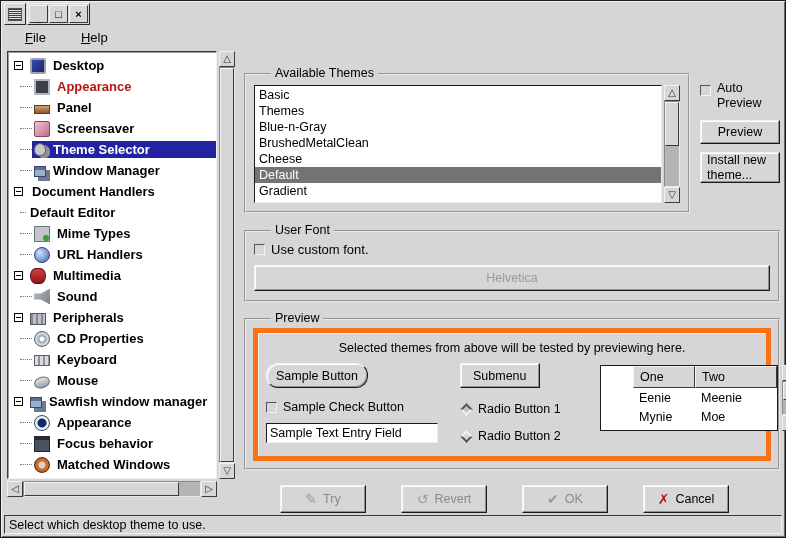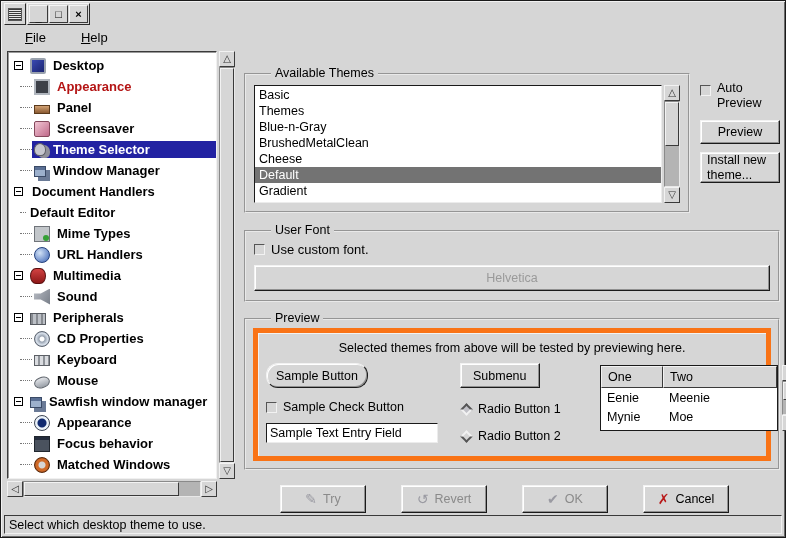--- a/index.html
+++ b/index.html
@@ -113,21 +113,21 @@
   .sample-btn{height:25px;align-self:flex-start;padding:2px 9px;border-radius:12px;}
   .submenu-btn{height:25px;align-self:flex-start;padding:2px 12px;}
   .pcheck{margin-top:12px;font-size:12.5px;}
   .entry{margin-top:9px;width:172px;height:20px;background:#fff;border:1px solid;border-color:#1a1a1a #ececec #ececec #1a1a1a;
     font-family:inherit;font-size:12.5px;padding:1px 3px;color:#000;}
   .radiorow{display:flex;align-items:center;font-size:12.5px;}
   .r1{margin-top:14px;} .r2{margin-top:13px;}
   .radio{width:9px;height:9px;flex:none;transform:rotate(45deg);border:2px solid;border-color:#f2f2f2 #555 #555 #f2f2f2;margin:0 7px 0 2px;background:#d6d6d6;}
   .radio.on{border-color:#555 #f2f2f2 #f2f2f2 #555;background:#c2c2c8;}
 
-  .ptable{width:178px;flex:none;border:1px solid #1a1a1a;background:#fff;display:flex;flex-direction:column;height:66px;margin-top:2px;}
+  .ptable{width:178px;flex:none;border:1px solid #1a1a1a;background:#fff;display:flex;flex-direction:column;height:66px;margin-top:2px;padding-left:32px;}
   .pthead{display:flex;flex:none;height:22px;}
   .pth{background:#d6d6d6;border:1px solid;border-color:#f2f2f2 #3a3a3a #3a3a3a #f2f2f2;
     font-size:12.5px;display:flex;align-items:center;padding:0 6px;}
   .pth.c1{width:62px;flex:none;} .pth.c2{flex:1;}
   .ptr{display:flex;height:19px;flex:none;font-size:12.5px;}
   .ptd{display:flex;align-items:center;padding:0 6px;}
   .ptd.c1{width:62px;flex:none;} .ptd.c2{flex:1;}
   .tbl-scroll{width:17px;height:66px;margin-left:4px;margin-top:2px;display:flex;flex-direction:column;flex:none;}
 
   

